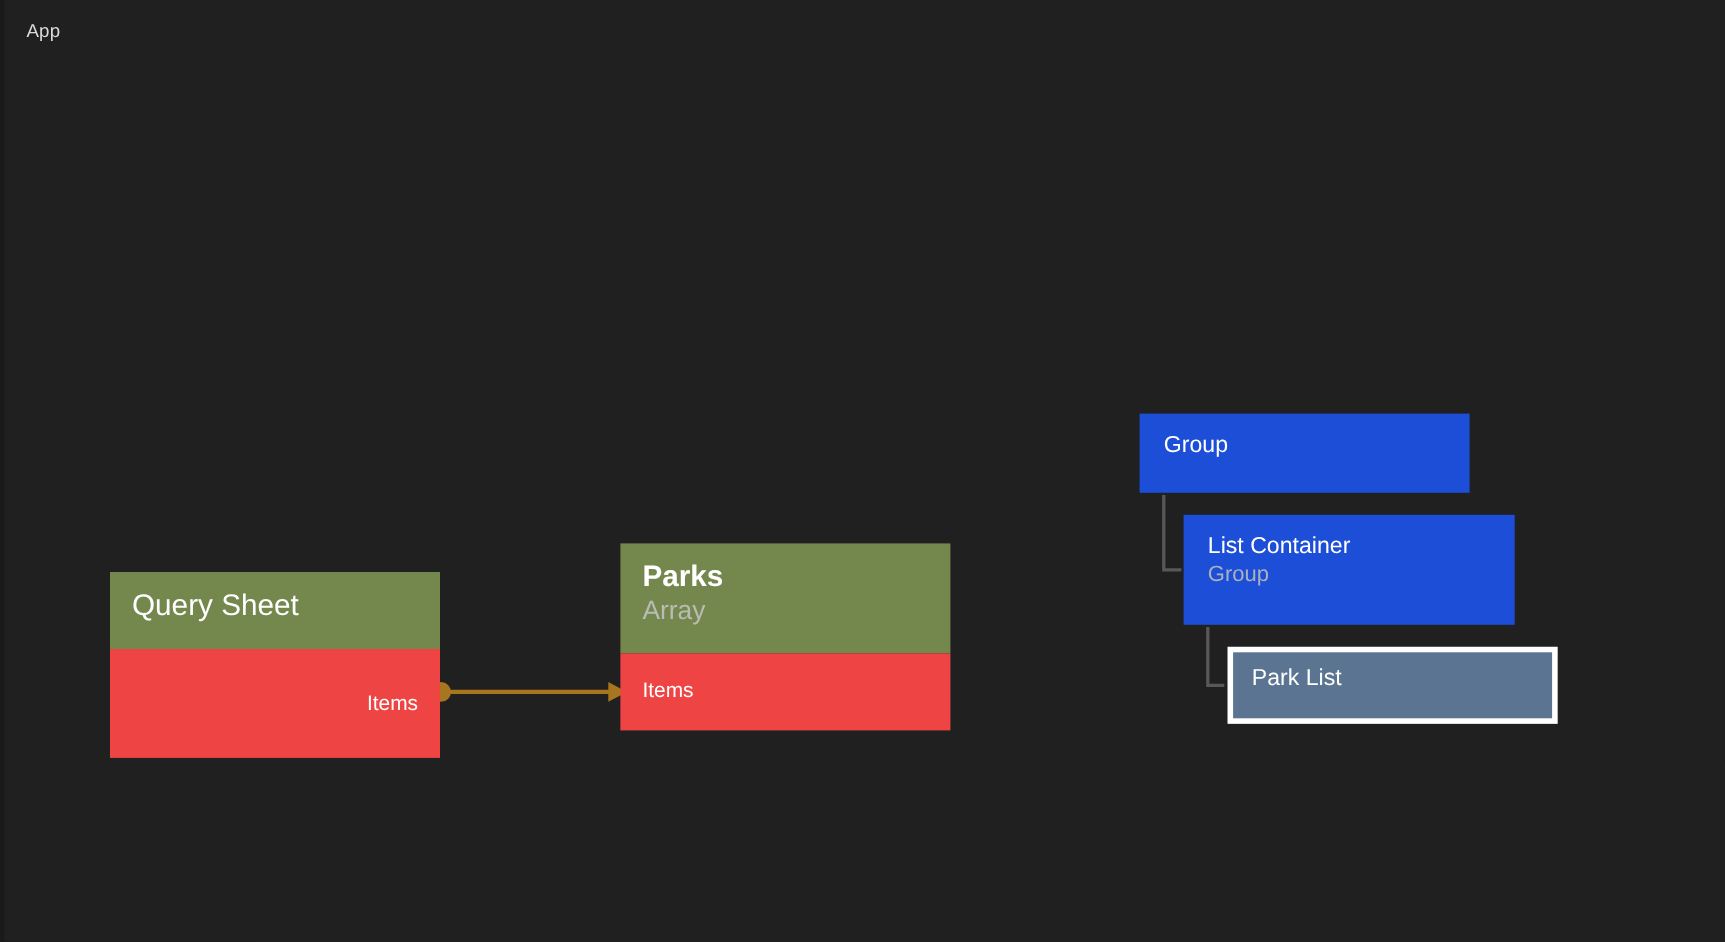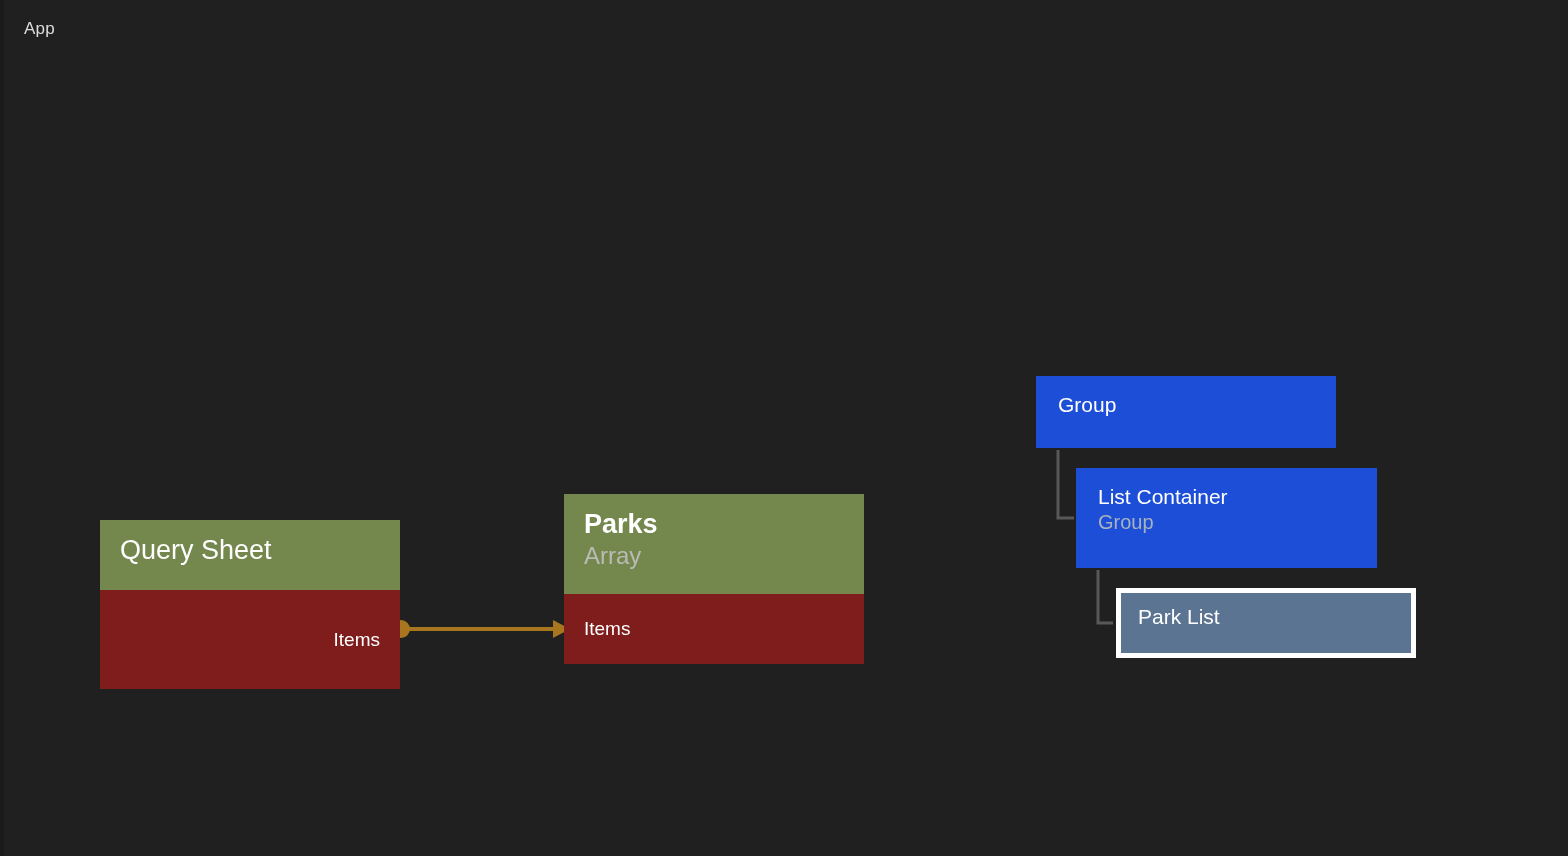--- a/index.html
+++ b/index.html
@@ -30,21 +30,21 @@
 
   
   .node { position:absolute; display:flex; flex-direction:column; }
 
   
   .node-green .node-header {
     background:#74874d;
     padding:14px 20px 0 20px;
   }
   .node-green .node-body {
-    background:#7f1d1d;
+    background:#ef4444;
     flex:1;
     display:flex;
     align-items:center;
     text-align:right;
   }
   .node-title {
     font-size:27px; color:#ffffff; line-height:1.22;
     white-space:nowrap;
   }
   .node-title.bold { font-weight:bold; }

